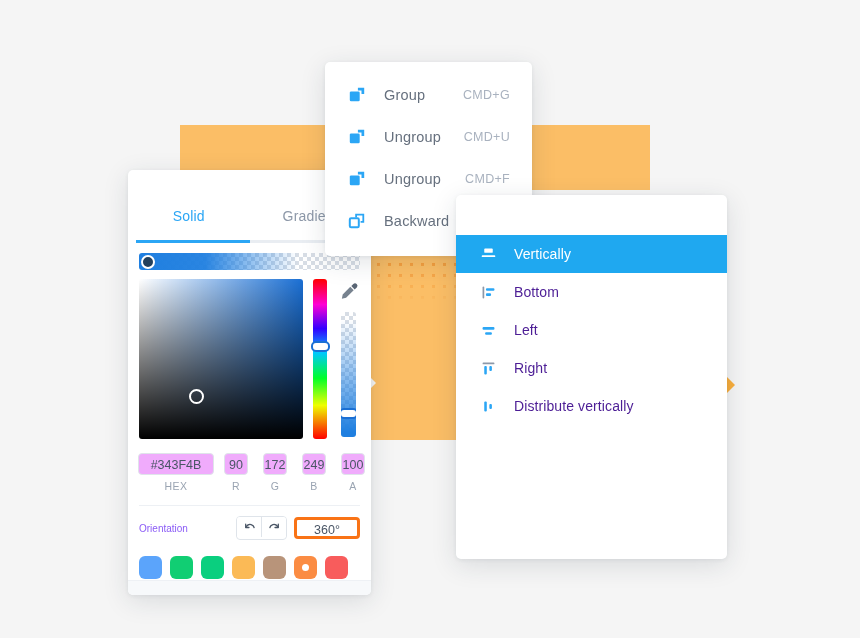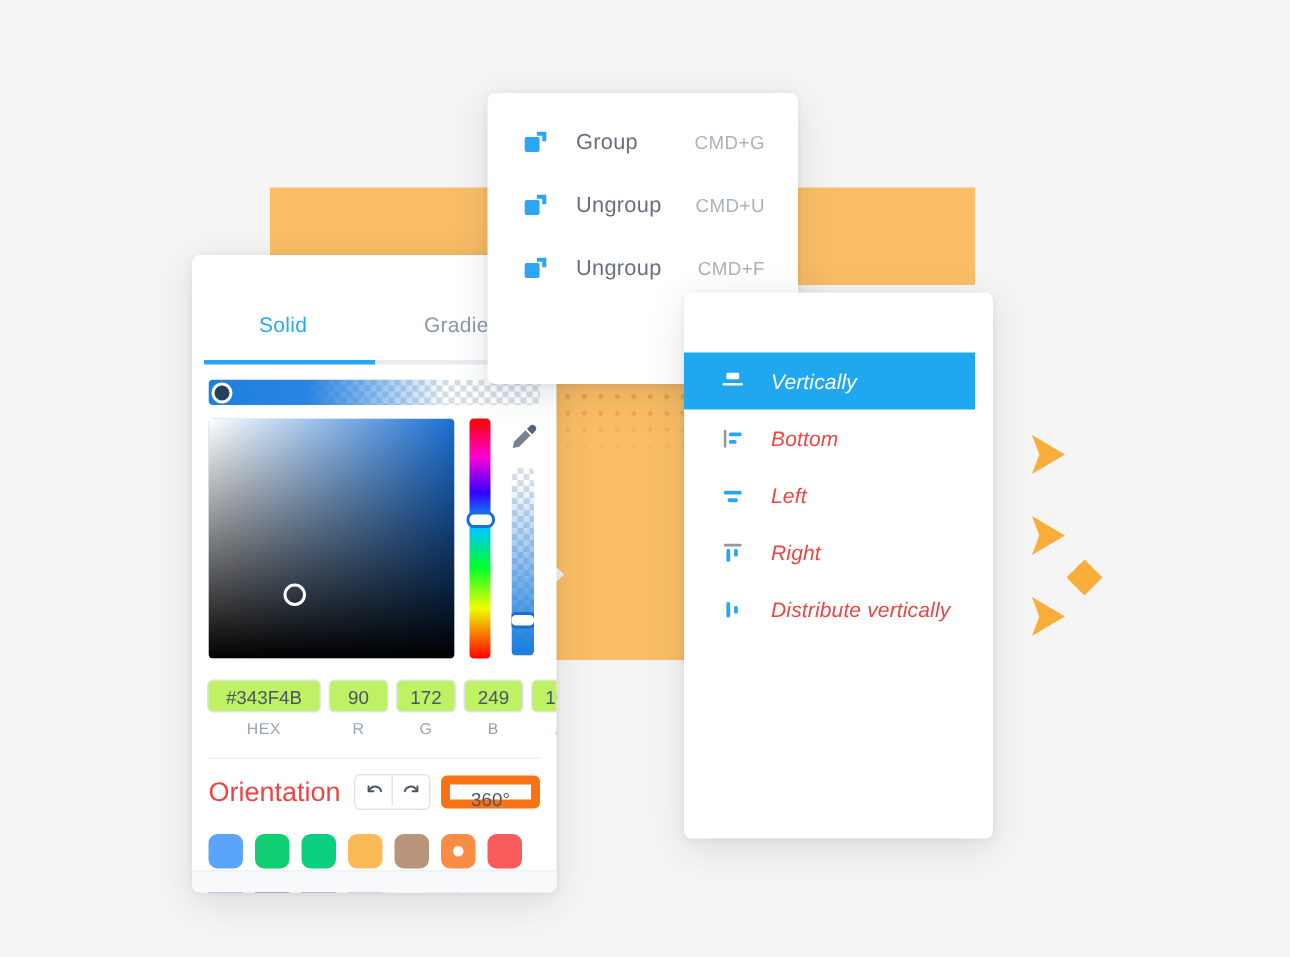--- a/index.html
+++ b/index.html
@@ -108,37 +108,37 @@
   }
   .cp-alpha-v .ak{
     position:absolute;left:-2px;top:96px;width:19px;height:11px;border-radius:5px;
     background:#ffffff;border:2.5px solid #1A6FD4;box-sizing:border-box;
   }
 
   .cp-fields{display:flex;margin:14px 10px 0 10px;gap:5px;}
   .cp-field{display:flex;flex-direction:column;align-items:center;}
   .cp-field .box{
     border:1px solid #dfe4ea;border-radius:4px;height:22px;line-height:22px;
-    font-size:12.5px;color:#4a5666;text-align:center;background:#bef264;box-sizing:border-box;
+    font-size:12.5px;color:#4a5666;text-align:center;background:#f0abfc;box-sizing:border-box;
   }
   .cp-field.hex{flex:0 0 76px;}
   .cp-field.hex .box{width:76px;}
   .cp-field.num{flex:0 0 34px;}
-  .cp-field.num .box{width:40px;}
+  .cp-field.num .box{width:24px;}
   .cp-field .lbl{font-size:10.5px;color:#9aa4b2;margin-top:5px;letter-spacing:.5px;}
 
   .cp-div{height:1px;background:#edf0f4;margin:13px 11px 0 11px;}
 
   .cp-orient{display:flex;align-items:center;margin:10px 11px 0 11px;}
-  .cp-orient .lbl{font-size:18px;color:#ef4444;flex:1;}
+  .cp-orient .lbl{font-size:10px;color:#8b5cf6;flex:1;}
   .rot-group{display:flex;border:1px solid #dfe4ea;border-radius:4px;overflow:hidden;height:22px;}
   .rot-btn{width:24px;height:20px;display:flex;align-items:center;justify-content:center;background:#fff;}
   .rot-btn + .rot-btn{border-left:1px solid #dfe4ea;}
   .deg-box{
-    margin-left:7px;width:66px;height:22px;line-height:21px;border:6px solid #f97316;border-radius:4px;
+    margin-left:7px;width:66px;height:22px;line-height:21px;border:3px solid #f97316;border-radius:4px;
     font-size:12.5px;color:#4a5666;text-align:center;box-sizing:border-box;background:#fff;
   }
 
   .cp-swatches{margin:16px 11px 0 11px;}
   .sw-row{display:flex;gap:8px;margin-bottom:8px;}
   .sw{width:23px;height:23px;border-radius:6px;position:relative;}
   .sw .sel{
     position:absolute;left:50%;top:50%;width:7px;height:7px;margin:-3.5px 0 0 -3.5px;
     border-radius:50%;background:#fff;
   }
@@ -147,25 +147,25 @@
   .cp-foot{position:absolute;left:0;right:0;bottom:0;height:14px;background:#f7f9fb;border-top:1px solid #eef1f5;}
 
   
   #arrange-menu{left:325px;top:62px;width:207px;height:170px;padding:12px 0;}
   .am-item{display:flex;align-items:center;height:42px;padding:0 0 0 20px;}
   .am-ico{width:24px;display:flex;justify-content:center;}
   .am-label{font-size:14.5px;color:#66707e;margin-left:15px;flex:1;letter-spacing:.2px;}
   .am-key{font-size:12.5px;color:#a9b2bf;margin-right:22px;letter-spacing:.3px;}
 
   
-  #align-menu{left:456px;top:195px;width:194px;height:310px;padding:40px 12px 14px 0;font-style:italic;}
+  #align-menu{left:456px;top:195px;width:271px;height:310px;padding:40px 0 14px 0;}
   .al-item{display:flex;align-items:center;height:38px;padding-left:22px;}
   .al-item.active{background:#1FA8F0;}
   .al-ico{width:20px;display:flex;justify-content:center;}
-  .al-label{font-size:14px;color:#ef4444;margin-left:16px;letter-spacing:.1px;}
+  .al-label{font-size:14px;color:#4c1d95;margin-left:16px;letter-spacing:.1px;}
   .al-item.active .al-label{color:#ffffff;}
 </style>
 </head>
 <body>
 
 <div class="stage">
 
   <div class="art-rect-top"></div>
   <div class="art-col">
     <div class="art-col-dots"></div>
@@ -305,20 +305,30 @@
       <span class="am-ico">
         <svg width="18" height="18" viewBox="0 0 20 20">
           <path d="M11 2h7v7h-3V5h-4z" fill="#2BA6F5"></path>
           <rect x="2" y="6" width="11" height="11" rx="1.4" fill="#2BA6F5"></rect>
         </svg>
       </span>
       <span class="am-label">Ungroup</span>
       <span class="am-key">CMD+F</span>
     </div>
 
+    <div class="am-item">
+      <span class="am-ico">
+        <svg width="18" height="18" viewBox="0 0 20 20">
+          <path d="M8 2h10v10h-4v-2h2V4H10v2H8z" fill="#2BA6F5"></path>
+          <rect x="2" y="7" width="10" height="10" rx="1.4" fill="none" stroke="#2BA6F5" stroke-width="2.2"></rect>
+        </svg>
+      </span>
+      <span class="am-label">Backward</span>
+      <span class="am-key">CMD+B</span>
+    </div>
   </div>
 
   <div class="panel" id="align-menu">
 
     <div class="al-item active">
       <span class="al-ico">
         <svg width="17" height="17" viewBox="0 0 20 20">
           <rect x="5" y="3" width="10" height="5" rx="1" fill="#ffffff"></rect>
           <rect x="2" y="11" width="16" height="2" rx="1" fill="#ffffff"></rect>
         </svg>

